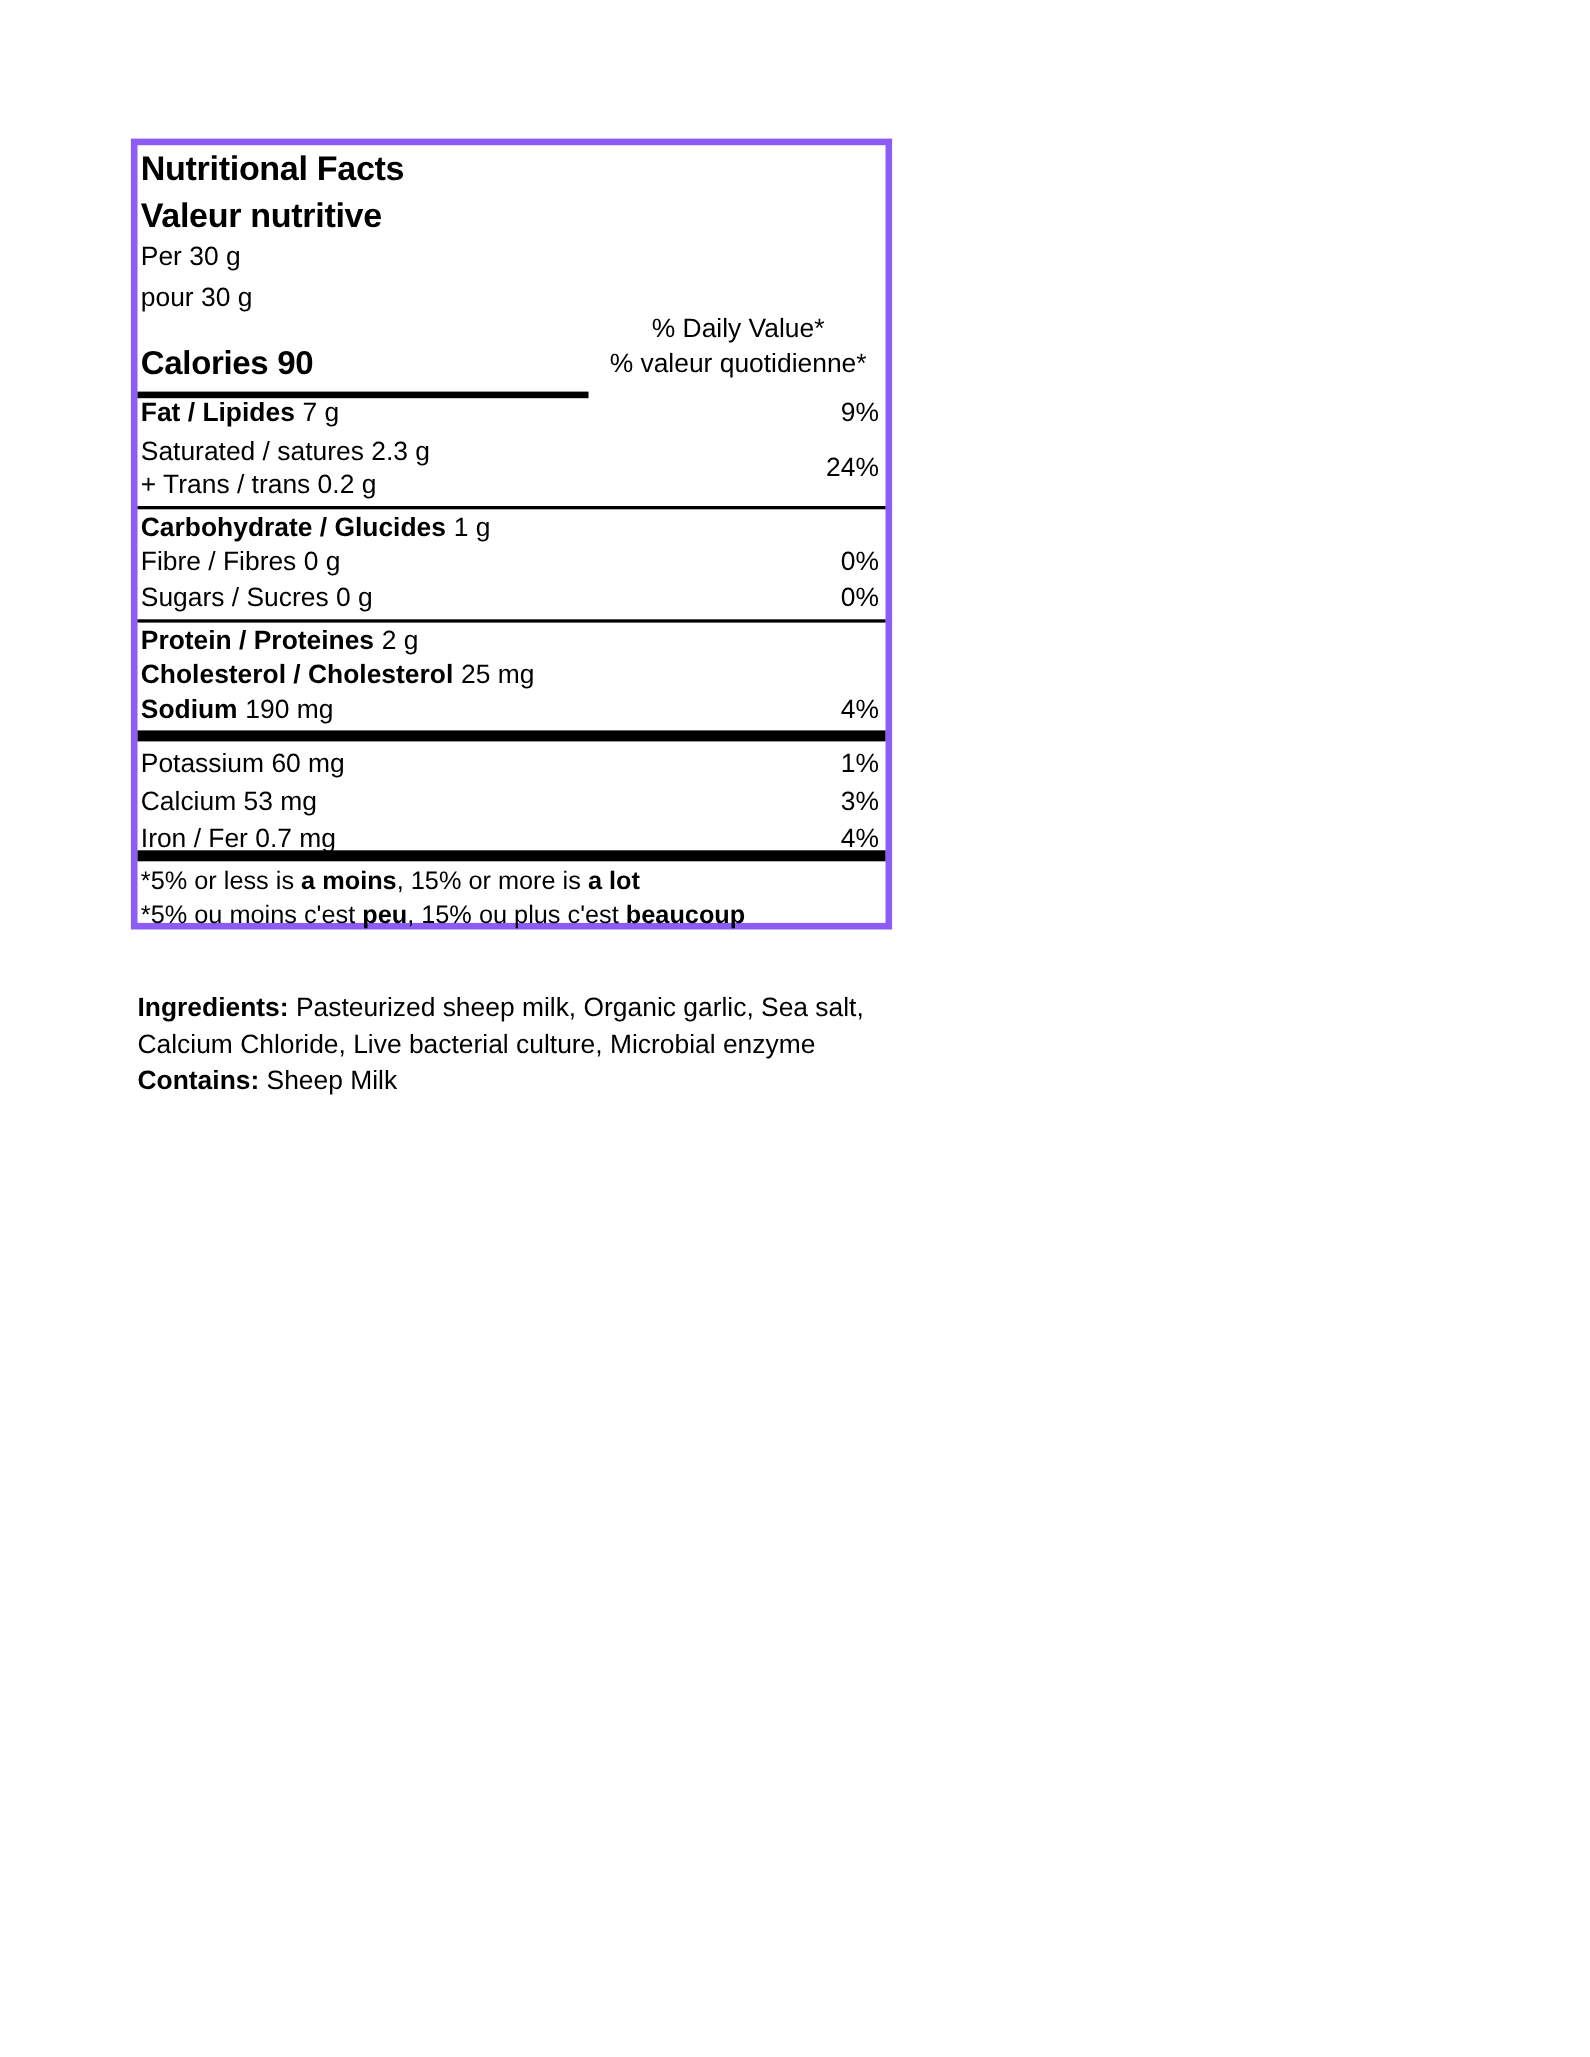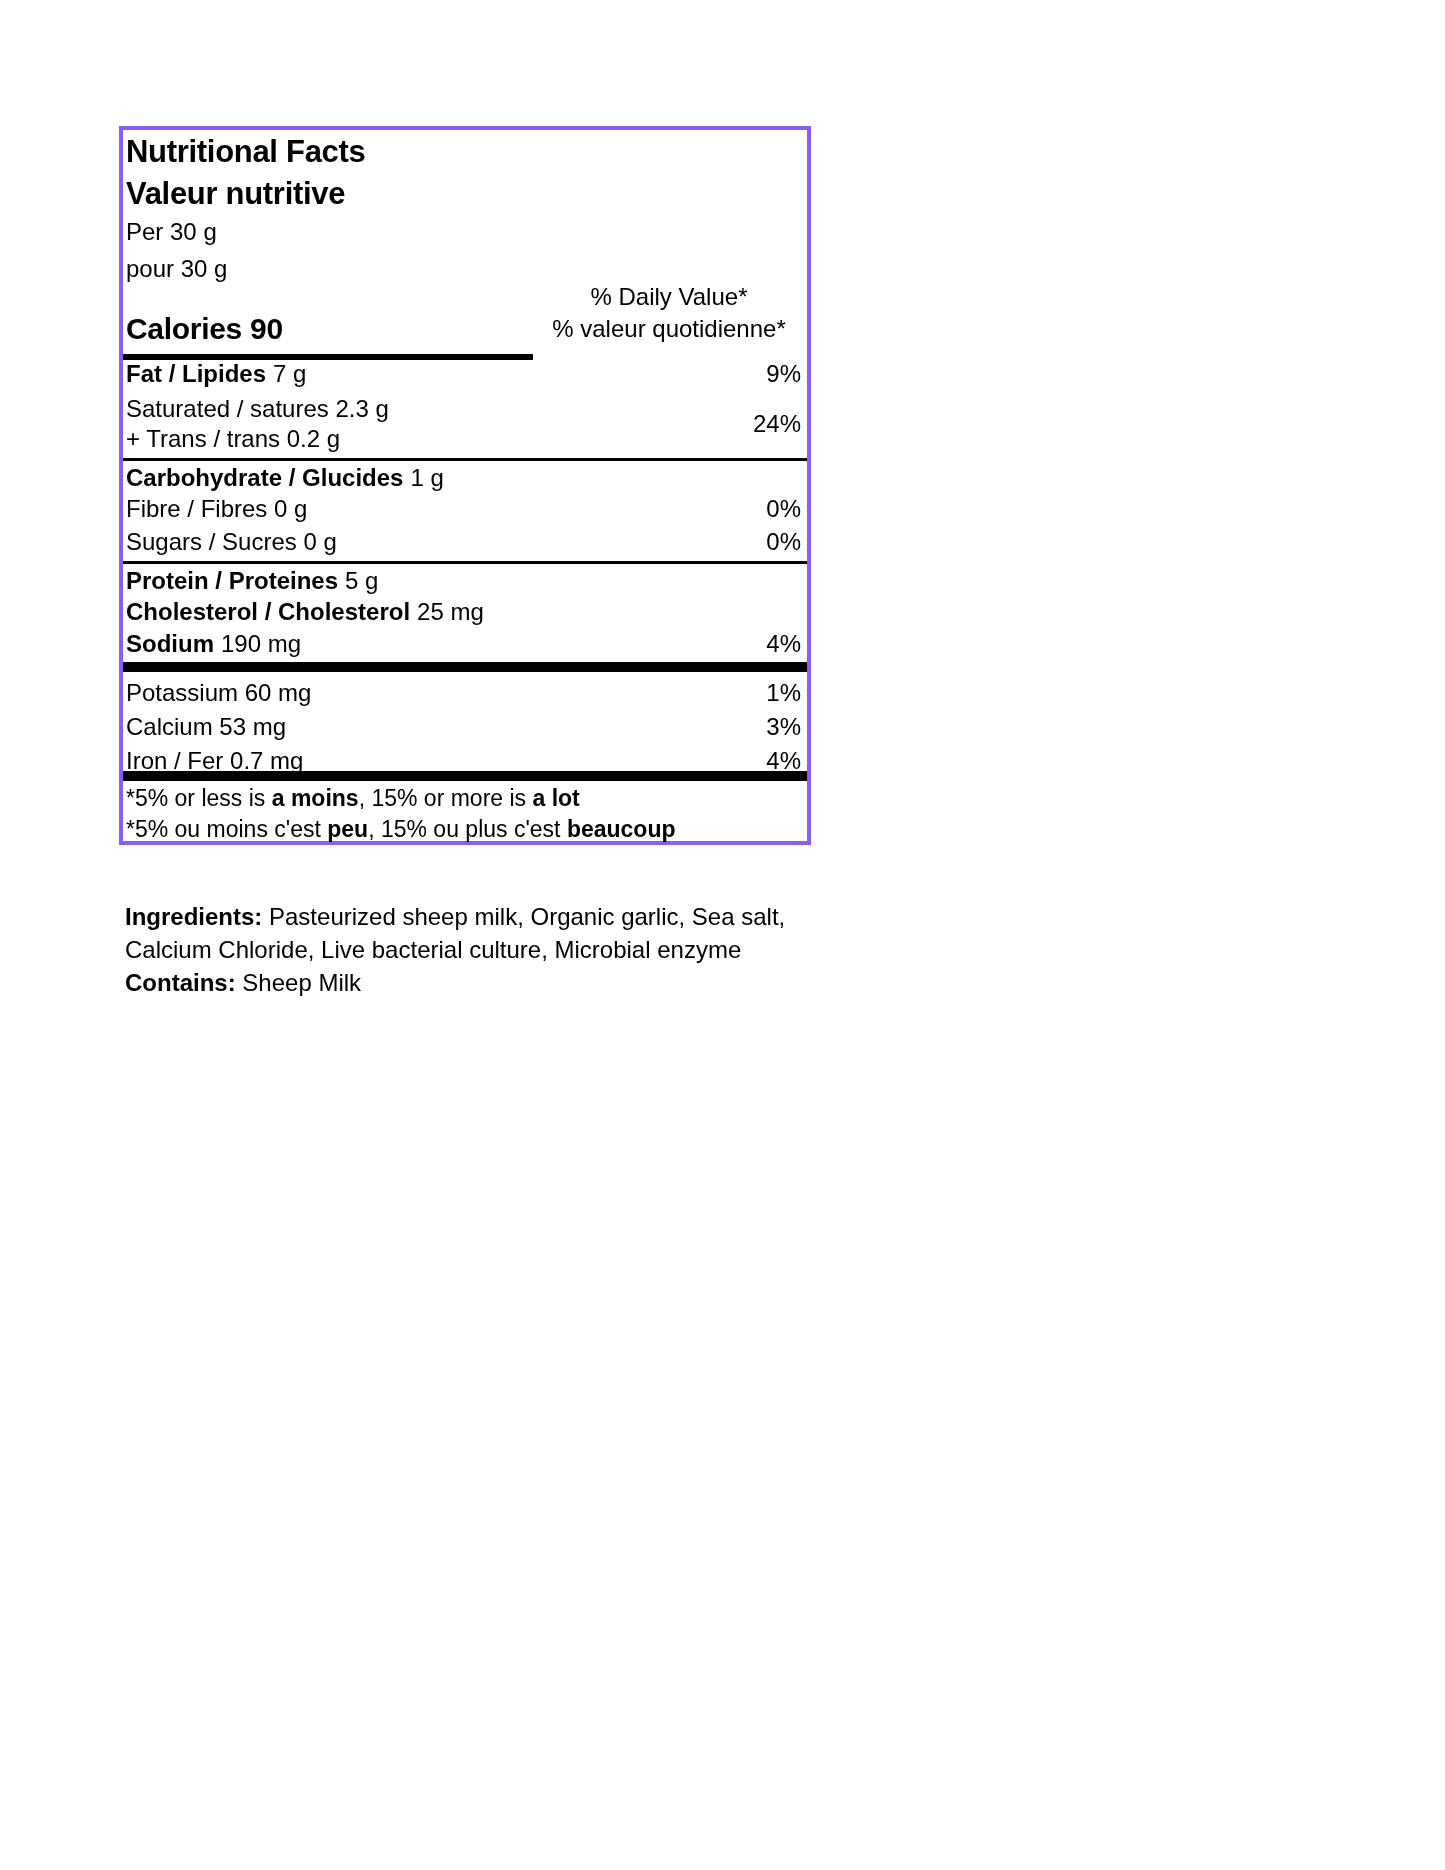--- a/index.html
+++ b/index.html
@@ -3,21 +3,21 @@
 <meta charset="utf-8">
 <style>
   html,body { margin:0; padding:0; background:#ffffff; }
   .page {
     position:relative; width:1445px; height:1870px;
     background:#ffffff; overflow:hidden;
     font-family:"Liberation Sans", sans-serif; color:#000000;
   }
   .nutrition-label {
     position:absolute; left:119px; top:126px; width:692px; height:719px;
-    border:4px solid #8b5cf6; box-sizing:border-box;
+    border:6px solid #8b5cf6; box-sizing:border-box;
   }
   .abs { position:absolute; white-space:nowrap; }
   .title { left:3px; font-size:31px; font-weight:700; line-height:34px; letter-spacing:-0.3px; }
   .body-text { font-size:24px; line-height:28px; }
   .left-col { left:3px; }
   .bold { font-weight:700; }
   .val { margin-left:7px; font-weight:400; }
   .pct { right:6px; text-align:right; font-size:24px; line-height:28px; }
   .dv-header { left:296px; width:500px; text-align:center; font-size:24px; line-height:28px; }
   .calories { left:3px; top:182px; font-size:30px; font-weight:700; letter-spacing:-0.3px; }
@@ -60,21 +60,21 @@
     <div class="abs body-text left-col" style="top:334px;">
       <span class="bold">Carbohydrate / Glucides</span><span class="val">1 g</span>
     </div>
     <div class="abs body-text left-col" style="top:365px;">Fibre / Fibres 0 g</div>
     <div class="abs pct" style="top:365px;">0%</div>
     <div class="abs body-text left-col" style="top:398px;">Sugars / Sucres 0 g</div>
     <div class="abs pct" style="top:398px;">0%</div>
     <div class="rule full" style="top:431px; height:3px;"></div>
 
     <div class="abs body-text left-col" style="top:437px;">
-      <span class="bold">Protein / Proteines</span><span class="val">5 g</span>
+      <span class="bold">Protein / Proteines</span><span class="val">2 g</span>
     </div>
     <div class="abs body-text left-col" style="top:468px;">
       <span class="bold">Cholesterol / Cholesterol</span><span class="val">25 mg</span>
     </div>
     <div class="abs body-text left-col" style="top:500px;">
       <span class="bold">Sodium</span><span class="val">190 mg</span>
     </div>
     <div class="abs pct" style="top:500px;">4%</div>
     <div class="rule full" style="top:532px; height:10px;"></div>
 

